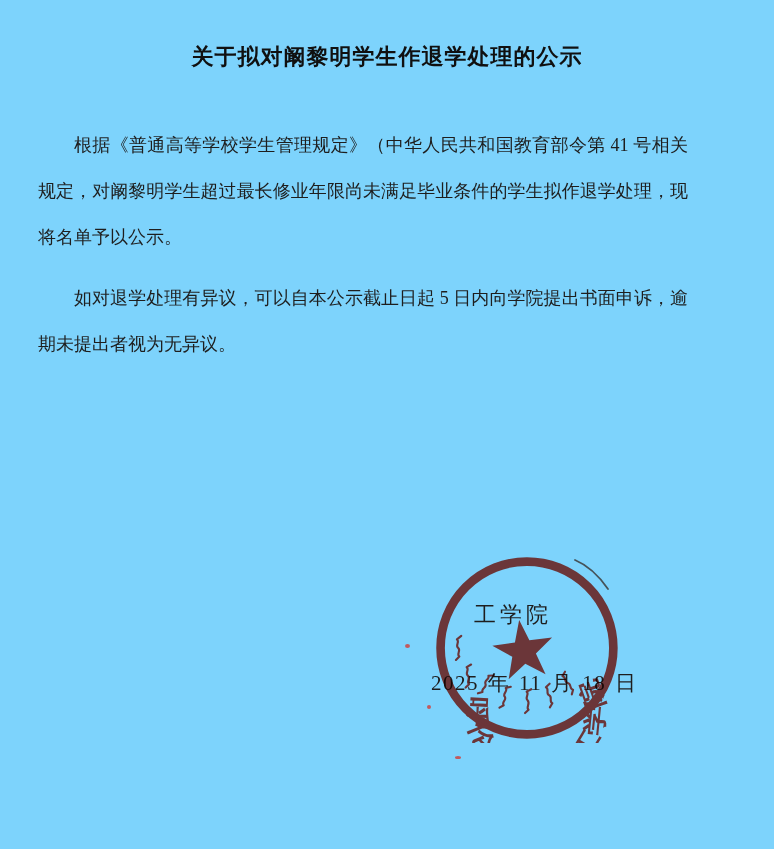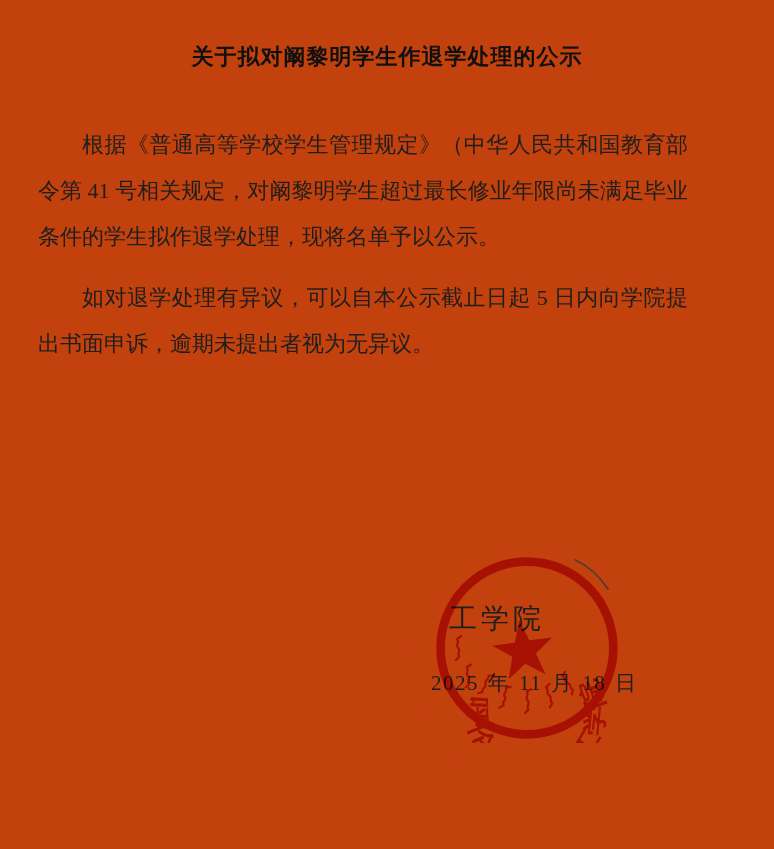--- a/index.html
+++ b/index.html
@@ -1,50 +1,50 @@
 <!DOCTYPE html>
 <html><head>
 <meta charset="utf-8">
 <style>
   html,body { margin:0; padding:0; background:#ffffff; }
   .page {
     position:relative;
     width:774px; height:849px;
-    background:#c2410c;
+    background:#7dd3fc;
     overflow:hidden;
     font-family:"Liberation Serif","DejaVu Serif",serif;
     color:#1e1e1e;
   }
   .title {
     margin:0;
     padding-top:42px;
     text-align:center;
     font-family:"DejaVu Sans","Liberation Sans",sans-serif;
     font-weight:bold;
     font-size:22px;
     letter-spacing:1px;
     color:#101010;
     line-height:30px;
   }
   .body-text {
     position:absolute;
     left:38px; top:122px;
     width:650px;
-    font-size:22px;
+    font-size:18px;
     line-height:46px;
     text-align:justify;
   }
   .body-text p {
     margin:0 0 15px 0;
     text-indent:2em;
   }
   .sig-org {
     position:absolute;
-    left:449px; top:600px;
-    font-size:28px;
+    left:474px; top:600px;
+    font-size:22px;
     letter-spacing:4px;
     z-index:2;
   }
   .sig-date {
     position:absolute;
     left:431px; top:669px;
     font-size:21px;
     letter-spacing:1.5px;
     word-spacing:2px;
     z-index:2;

